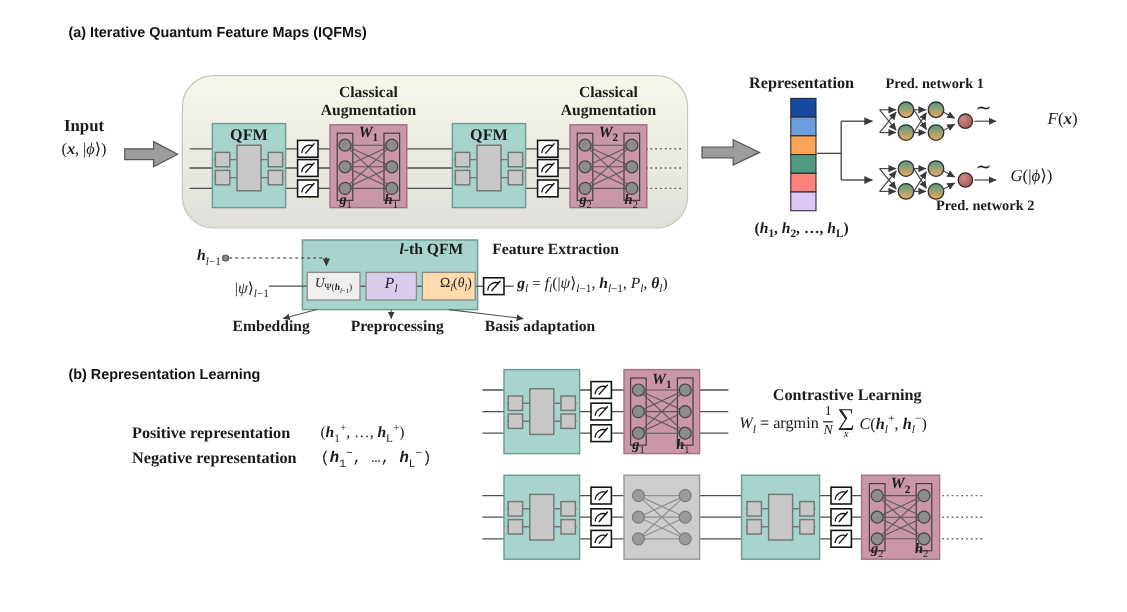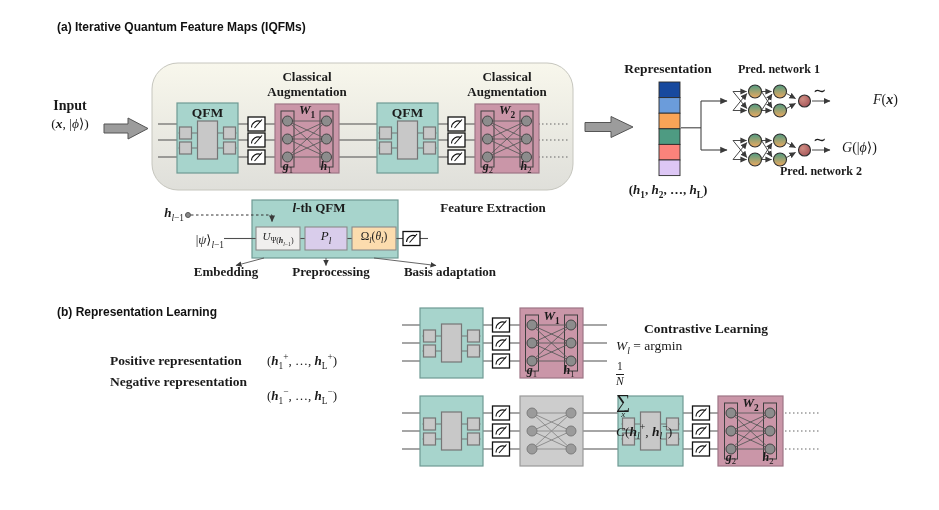--- a/index.html
+++ b/index.html
@@ -7,21 +7,21 @@
           font-family:"Liberation Serif",serif;color:#1b1b1b;}
   svg.layer{position:absolute;left:0;top:0;}
   .txt{position:absolute;line-height:1.12;white-space:nowrap;}
   .c{text-align:center;white-space:normal;}
   .r{text-align:right;}
   .b{font-weight:bold;}
   .sans{font-family:"Liberation Sans",sans-serif;font-weight:bold;font-size:12px;color:#111;}
   .f13{font-size:13px;} .f135{font-size:13.5px;} .f14{font-size:14px;}
   .f12{font-size:12px;} .f11{font-size:11px;} .f115{font-size:11.5px;}
   sub,sup{font-size:72%;}
-  .eq{display:flex;align-items:flex-start;gap:4px;font-size:13.5px;flex-direction:column;}
+  .eq{display:flex;align-items:flex-end;gap:4px;font-size:13.5px;}
   .frac{display:inline-flex;flex-direction:column;align-items:center;font-size:11.5px;line-height:1;}
   .frac .bar{width:100%;height:1px;background:#1b1b1b;margin:1.5px 0;}
   .sum{display:inline-flex;flex-direction:column;align-items:center;line-height:0.9;}
   .sigma{font-size:20px;}
   .sumsub{font-size:9px;}
   .tilde{font-size:16px;}
 </style>
 </head>
 <body>
 
@@ -284,36 +284,37 @@
 <div class="txt b f135 c" style="left:608px;top:61px;width:120px;">Representation</div>
 <div class="txt f13 c" style="left:606px;top:183px;width:124px;font-weight:bold;">(<b><i>h</i></b><sub>1</sub>, <b><i>h</i></b><sub>2</sub>, …, <b><i>h</i></b><sub>L</sub>)</div>
 
 <div class="txt b f12 c" style="left:729px;top:63px;width:100px;">Pred. network 1</div>
 <div class="txt tilde" style="left:813px;top:82px;">∼</div>
 <div class="txt f14" style="left:842px;top:92px;margin-left:31px;"><i>F</i>(<b><i>x</i></b>)</div>
 <div class="txt tilde" style="left:813px;top:131px;">∼</div>
 <div class="txt f14" style="left:842px;top:140px;text-align:right;"><i>G</i>(|<i>ϕ</i>⟩)</div>
 <div class="txt b f12 c" style="left:771px;top:165px;width:100px;">Pred. network 2</div>
 
-<div class="txt b f13 c" style="left:252px;top:201px;width:134px;"><i>l</i>-th QFM</div>
+<div class="txt b f13 c" style="left:252px;top:201px;width:134px;text-align:right;"><i>l</i>-th QFM</div>
 <div class="txt f13 r" style="left:144px;top:206px;width:40px;"><b><i>h</i></b><sub><i>l</i>−1</sub></div>
 <div class="txt f13 r" style="left:174px;top:233px;width:50px;">|<i>ψ</i>⟩<sub><i>l</i>−1</sub></div>
 <div class="txt f11 c" style="left:256px;top:230px;width:44px;"><i>U</i><sub>Ψ(<b><i>h</i></b><sub><i>l</i>−1</sub>)</sub></div>
 <div class="txt f13 c" style="left:305px;top:229px;width:42px;"><i>P</i><sub><i>l</i></sub></div>
-<div class="txt f115 c" style="left:352px;top:230px;width:44px;">Ω<sub><i>l</i></sub>(<i>θ</i><sub><i>l</i></sub>)</div>
-<div class="txt b f13 c" style="left:432px;top:201px;width:122px;">Feature Extraction</div>
+<div class="txt f115 c" style="left:352px;top:230px;width:56px;">Ω<sub><i>l</i></sub>(<i>θ</i><sub><i>l</i></sub>)</div>
+<div class="txt b f13 c" style="left:402px;top:201px;width:122px;">Feature Extraction</div>
+<div class="txt f13" style="left:431px;top:229px;"><b><i>g</i></b><sub><i>l</i></sub> = <i>f</i><sub><i>l</i></sub>(|<i>ψ</i>⟩<sub><i>l</i>−1</sub>, <b><i>h</i></b><sub><i>l</i>−1</sub>, <i>P</i><sub><i>l</i></sub>, <b><i>θ</i></b><sub><i>l</i></sub>)</div>
 <div class="txt b f13 c" style="left:185px;top:265px;width:82px;">Embedding</div>
 <div class="txt b f13 c" style="left:282px;top:265px;width:98px;">Preprocessing</div>
 <div class="txt b f13 c" style="left:393px;top:265px;width:114px;">Basis adaptation</div>
 
 <div class="txt b f135" style="left:110px;top:353px;">Positive representation</div>
 <div class="txt sans" style="left:57px;top:306px;">(b) Representation Learning</div>
 <div class="txt f13" style="left:267px;top:352px;">(<b><i>h</i></b><sub>1</sub><sup>+</sup>, …, <b><i>h</i></b><sub>L</sub><sup>+</sup>)</div>
 <div class="txt b f135" style="left:110px;top:374px;">Negative representation</div>
-<div class="txt f13" style="left:267px;top:387px;">(<b><i>h</i></b><sub>1</sub><sup>−</sup>, …, <b><i>h</i></b><sub>L</sub><sup>−</sup>)</div>
+<div class="txt f13" style="left:267px;top:373px;font-family:Liberation Mono, monospace;">(<b><i>h</i></b><sub>1</sub><sup>−</sup>, …, <b><i>h</i></b><sub>L</sub><sup>−</sup>)</div>
 
 <div class="txt b f135 c" style="left:616px;top:321px;width:180px;">Contrastive Learning</div>
 <div class="txt eq" style="left:616px;top:338px;">
   <span><i>W</i><sub><i>l</i></sub> = argmin</span>
   <span class="frac">
     <span>1</span>
     <span class="bar"></span>
     <span><i>N</i></span>
   </span>
   <span class="sum">

